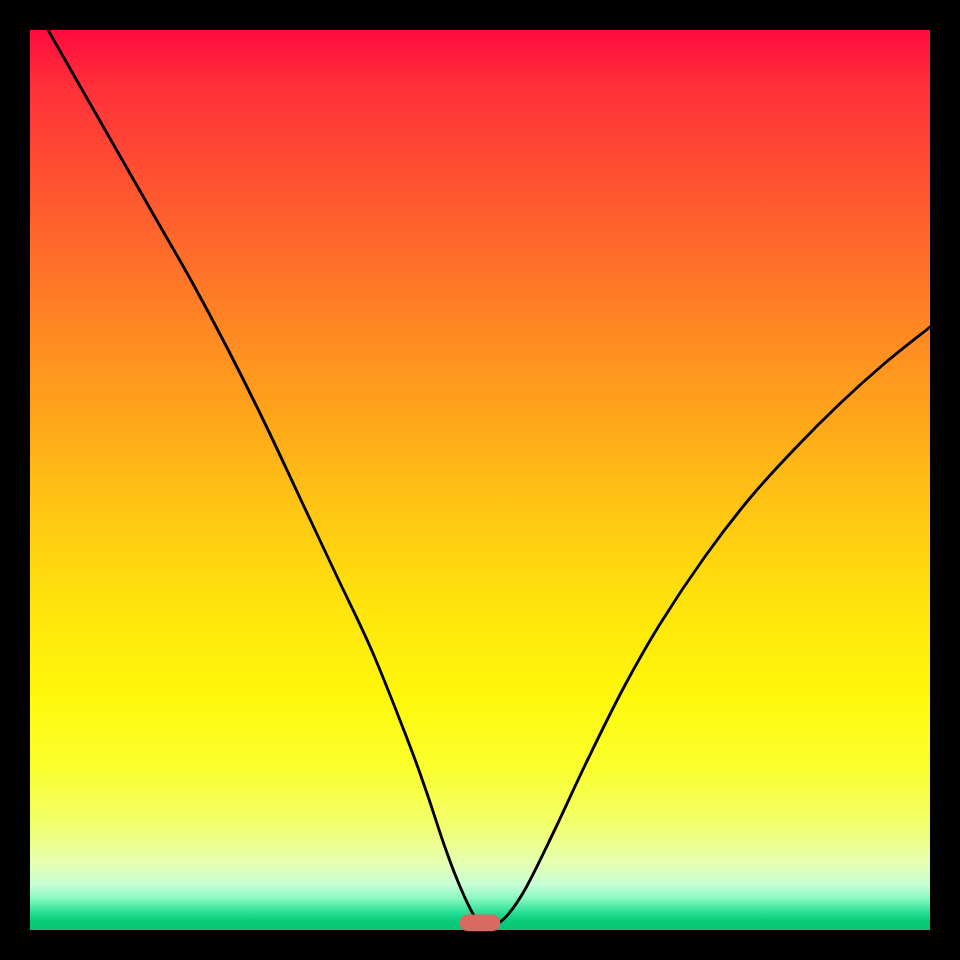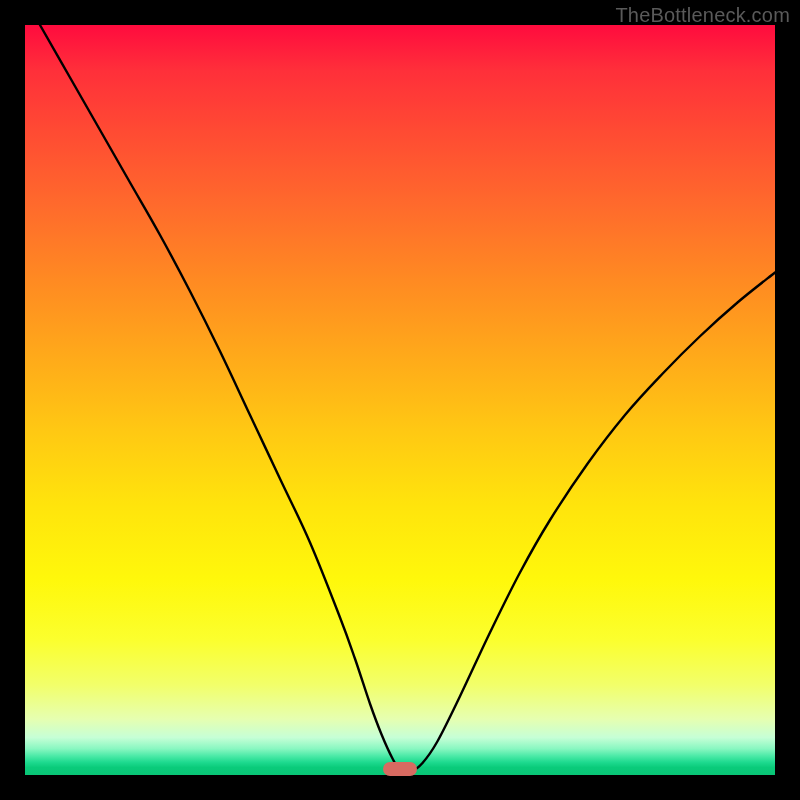--- a/index.html
+++ b/index.html
@@ -68,21 +68,20 @@
     height: 14px;
     border-radius: 8px;
     background: #d86a61;
     transform: translate(-50%, -50%);
   }
 </style>
 </head>
 <body>
 
 <div class="frame">
-  <div class="watermark">TheBottleneck.com</div>
 
   <div class="plot-area">
     <svg class="curve" viewBox="0 0 750 750" preserveAspectRatio="none">
       <path fill="none" stroke="#000" stroke-width="2.4" stroke-linecap="round" stroke-linejoin="round" d="M 15.00 0.00 C 20.40 9.45, 34.20 33.60, 45.00 52.50 C 55.80 71.40, 64.20 86.10, 75.00 105.00 C 85.80 123.90, 94.20 138.60, 105.00 157.50 C 115.80 176.40, 124.20 190.43, 135.00 210.00 C 145.80 229.57, 154.20 245.32, 165.00 266.25 C 175.80 287.18, 184.20 303.98, 195.00 326.25 C 205.80 348.53, 214.20 367.05, 225.00 390.00 C 235.80 412.95, 244.20 430.80, 255.00 453.75 C 265.80 476.70, 274.20 492.52, 285.00 517.50 C 295.80 542.48, 306.90 571.58, 315.00 592.50 C 323.10 613.42, 324.60 618.23, 330.00 633.75 C 335.40 649.27, 340.27 665.25, 345.00 678.75 C 349.73 692.25, 352.20 698.89, 356.25 708.75 C 360.30 718.61, 364.13 727.15, 367.50 733.50 C 370.88 739.85, 371.63 741.71, 375.00 744.00 C 378.38 746.29, 382.20 747.33, 386.25 746.25 C 390.30 745.17, 392.77 743.40, 397.50 738.00 C 402.23 732.60, 405.75 728.26, 412.50 716.25 C 419.25 704.24, 425.55 690.83, 435.00 671.25 C 444.45 651.67, 454.20 629.77, 465.00 607.50 C 475.80 585.23, 484.20 567.75, 495.00 547.50 C 505.80 527.25, 512.85 514.58, 525.00 495.00 C 537.15 475.43, 549.00 457.65, 562.50 438.75 C 576.00 419.85, 586.50 406.20, 600.00 390.00 C 613.50 373.80, 624.00 362.93, 637.50 348.75 C 651.00 334.57, 661.50 324.07, 675.00 311.25 C 688.50 298.43, 699.00 288.98, 712.50 277.50 C 726.00 266.02, 743.25 252.90, 750.00 247.50"></path>
     </svg>
     <div class="marker" style="left: 375px; top: 744px; background: rgb(216, 106, 97);"></div>
   </div>
 </div>
 
 </body></html>

